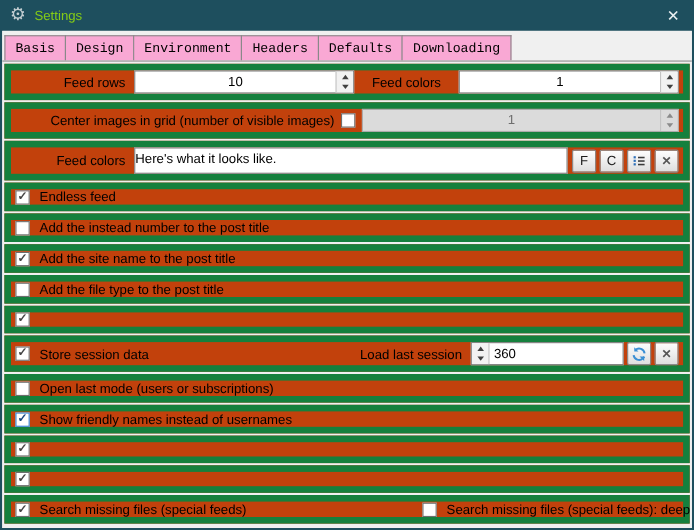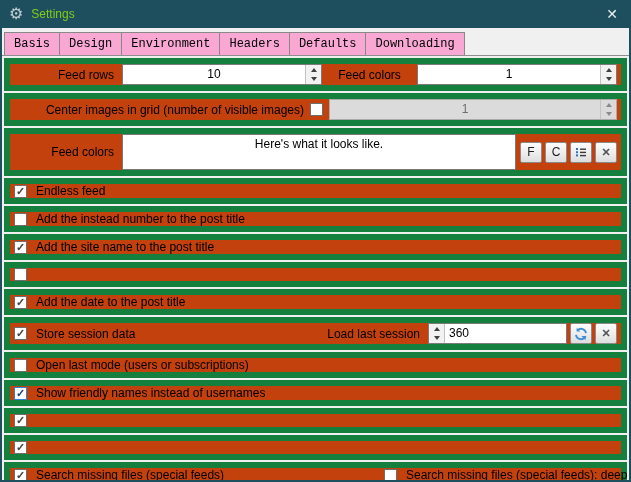--- a/index.html
+++ b/index.html
@@ -39,21 +39,21 @@
   .arr { flex:1; display:flex; align-items:center; justify-content:center; }
   .tri-up { width:0; height:0; border-left:3px solid transparent; border-right:3px solid transparent; border-bottom:4px solid #404040; }
   .tri-down { width:0; height:0; border-left:3px solid transparent; border-right:3px solid transparent; border-top:4px solid #404040; }
   .spin.disabled { background:#dbdbdb; border-color:#ababab; }
   .spin.disabled .val { color:#6e6e6e; }
   .spin.disabled .arrows { background:#dbdbdb; }
   .spin.disabled .tri-up { border-bottom-color:#8a8a8a; }
   .spin.disabled .tri-down { border-top-color:#8a8a8a; }
 
   
-  .textfield { height:36px; background:#ffffff; border:1px solid #7a7a7a; text-align:center; line-height:19px; }
+  .textfield { height:24px; background:#ffffff; border:1px solid #7a7a7a; line-height:19px; }
 
   
   .tool-btn { width:22px; height:21px; flex:0 0 22px; border:1px solid #8a8a8a; border-radius:2px;
               background:linear-gradient(#fdfdfd,#dedede); display:flex; align-items:center; justify-content:center;
               font-size:12px; color:#1a1a1a; margin-left:3px; }
   .tool-btn .x-glyph { color:#555; font-weight:bold; font-size:11px; }
 
   
   .cb { width:13px; height:13px; flex:0 0 13px; background:#ffffff; border:1px solid #6e6e6e;
         display:flex; align-items:center; justify-content:center; }
@@ -185,26 +185,26 @@
         <span class="cb-label">Add the instead number to the post title</span>
       </div>
       <div class="row">
         <span class="cb checked">
             <span class="check">✓</span>
           </span>
         <span class="cb-label">Add the site name to the post title</span>
       </div>
       <div class="row">
         <span class="cb"></span>
-      </div>
-      <div class="row">
-        <span class="cb checked">
-            <span class="check">✓</span>
-          </span>
-        <span class="cb-label">Add the date to the post title</span>
+        <span class="cb-label">Add the file type to the post title</span>
+      </div>
+      <div class="row">
+        <span class="cb checked">
+            <span class="check">✓</span>
+          </span>
       </div>
 
       <div class="row">
         <span class="cb checked">
             <span class="check">✓</span>
           </span>
         <span class="cb-label">Store session data</span>
         <span class="lbl load-label">Load last session</span>
         <div class="spin load-spin">
           <span class="arrows leftside">

